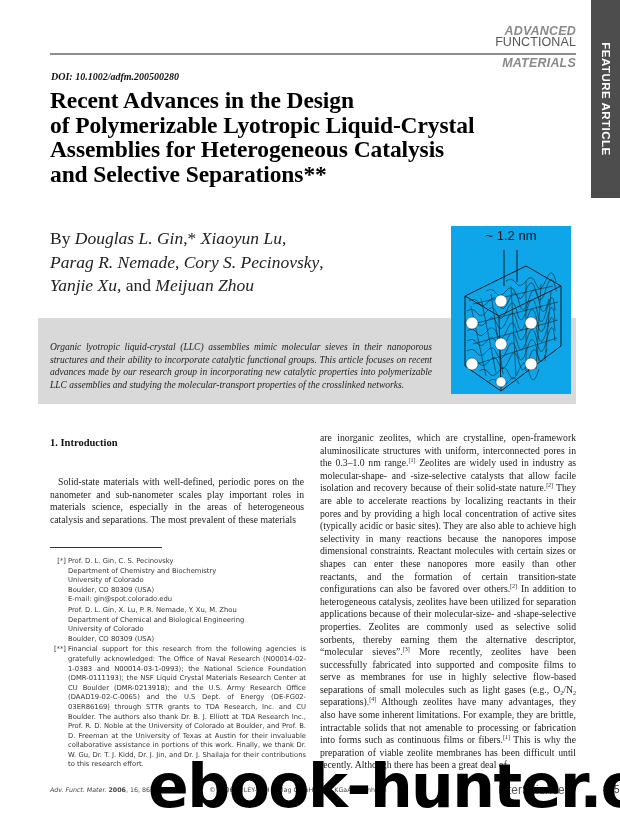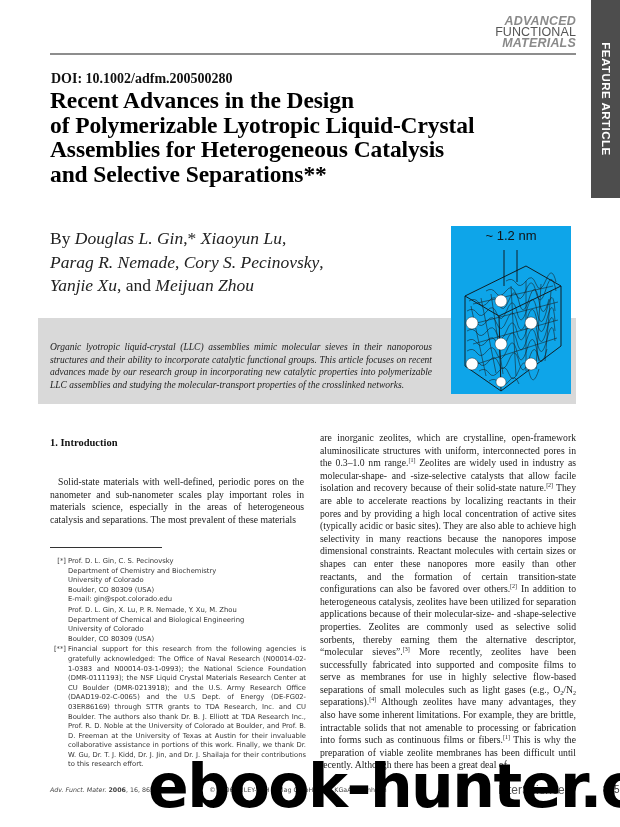--- a/index.html
+++ b/index.html
@@ -3,31 +3,31 @@
 <meta charset="utf-8">
 <style>
   * { margin: 0; padding: 0; box-sizing: border-box; }
   html, body { width: 620px; height: 827px; background: #ffffff; overflow: hidden; }
   body { position: relative; font-family: "Liberation Serif", serif; color: #111; }
 
   .abs { position: absolute; }
 
   
   .logo { right: 44px; top: 16px; text-align: right; line-height: 11px; font-family: "Liberation Sans", sans-serif; }
-  .logo .l1, .logo .l3 { font-size: 12.5px; font-weight: bold; font-style: italic; color: #8a8a8a; letter-spacing: 0.2px; }
+  .logo .l1, .logo .l3 { font-size: 12.5px; font-weight: bold; font-style: italic; color: #8a8a8a; letter-spacing: 0.2px; margin-top: 10px; }
   .logo .l2 { font-size: 12.5px; color: #555; letter-spacing: 0.1px; }
 
   .header-rule { left: 50px; top: 53px; width: 526px; height: 2px; background: #8d8d8d; }
 
   
   .feature-tab { left: 591px; top: 0; width: 29px; height: 198px; background: #4d4d4d; }
   .feature-tab span { position: absolute; left: 50%; top: 50%; transform: translate(-50%, -50%) rotate(90deg); white-space: nowrap;
     font-family: "Liberation Sans", sans-serif; font-weight: bold; font-size: 11.5px; color: #fff; letter-spacing: 0.5px; }
 
-  .doi { left: 51px; top: 71px; font-size: 14px; font-weight: bold; }
+  .doi { left: 51px; top: 71px; font-size: 10px; font-weight: bold; font-style: italic; }
 
   .title { left: 50px; top: 88px; width: 520px; font-size: 23.5px; line-height: 24.5px; font-weight: bold; color: #000; letter-spacing: -0.1px; }
   .title div { white-space: nowrap; }
 
   .byline { left: 50px; top: 227px; font-size: 17.5px; line-height: 23.5px; color: #222; }
   .byline div { white-space: nowrap; }
   .byline i { font-style: italic; }
 
   .abstract-box { left: 38px; top: 318px; width: 538px; height: 86px; background: #d9d9d9; }
   .abstract { left: 50px; top: 341px; width: 382px; font-size: 9.5px; line-height: 12.7px; font-style: italic; text-align: justify; text-align-last: left; color: #222; }

